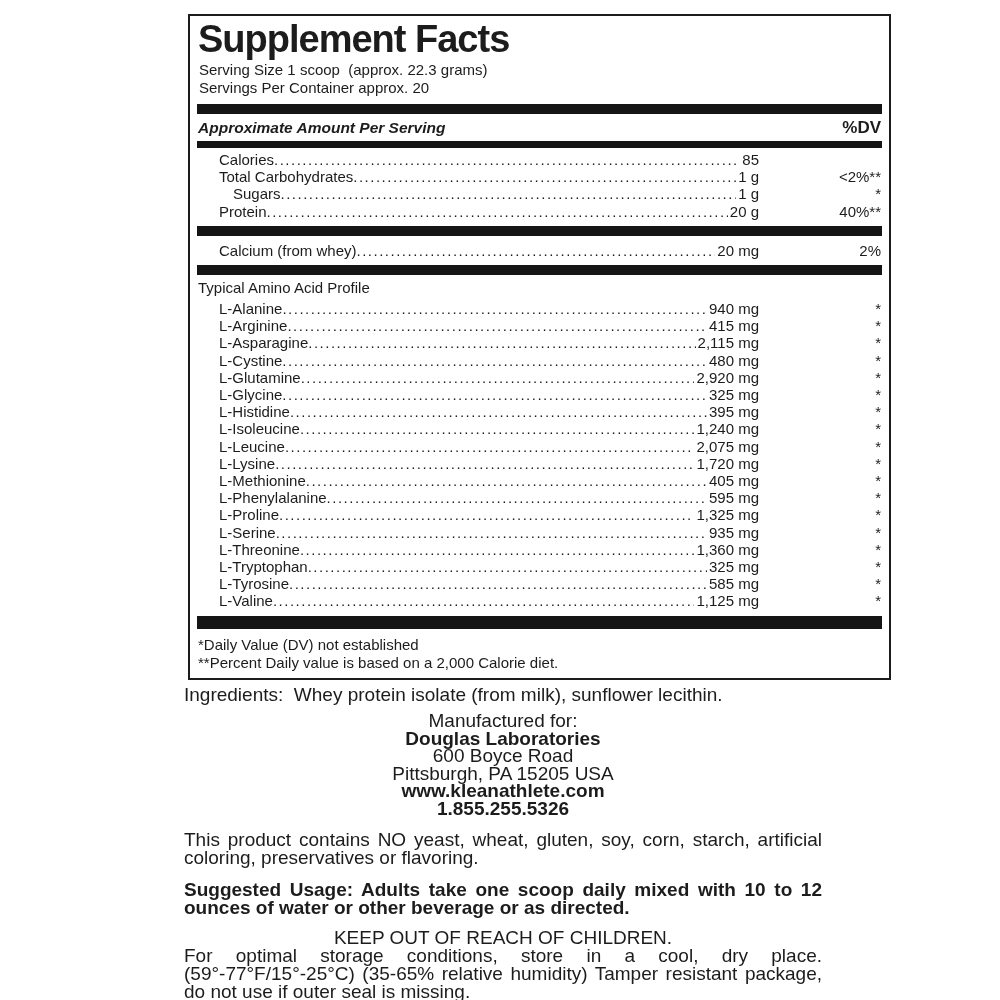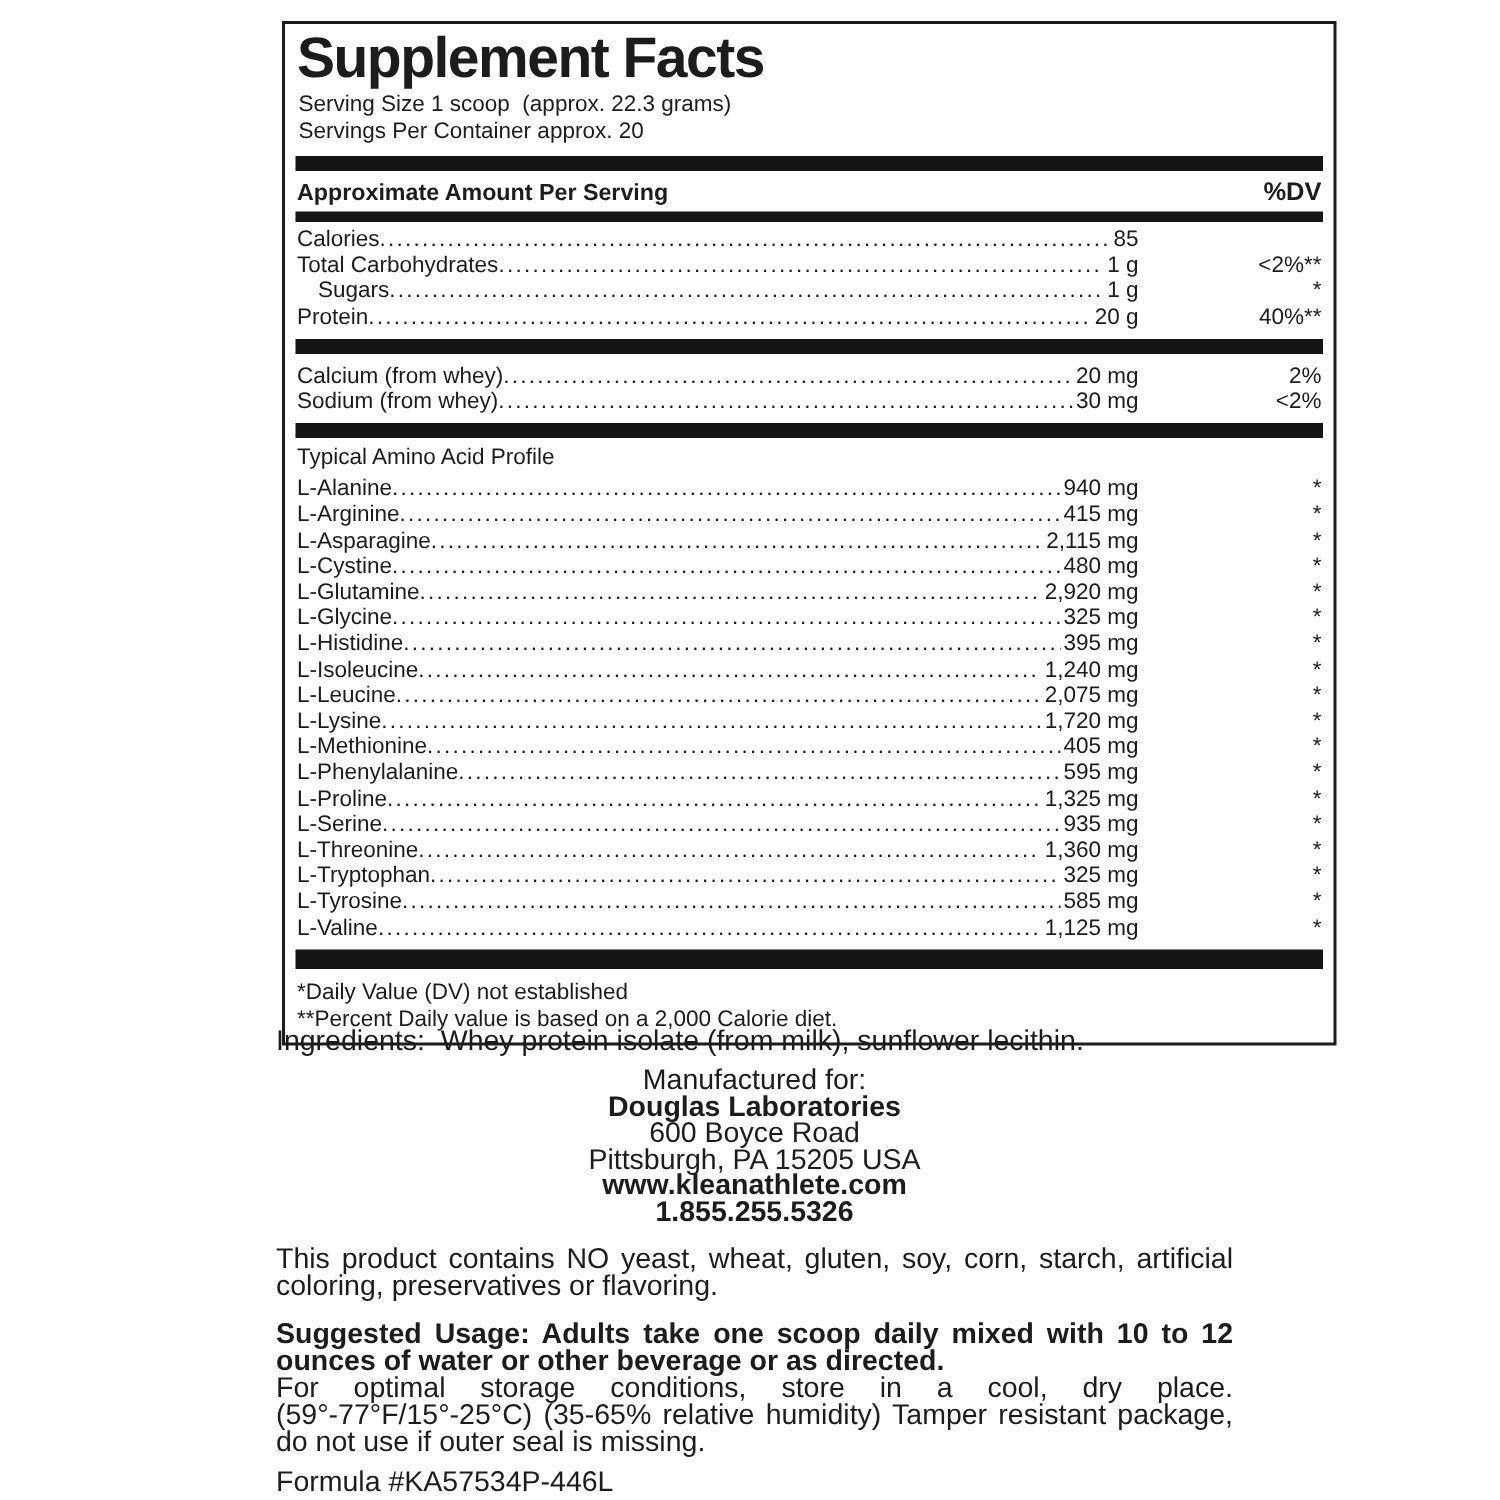--- a/index.html
+++ b/index.html
@@ -14,25 +14,25 @@
     border:2.5px solid #1c1c1c;background:#fff;padding:3px 7px 6px 7px;
   }
   .sf-title{font-size:38px;font-weight:bold;letter-spacing:-1px;line-height:41px;margin:0 0 1px 1px;}
   .serving-line{font-size:15px;line-height:18px;margin-left:2px;white-space:pre-wrap;}
   .bar{background:#151515;margin:0;}
   .bar.b1{height:10px;margin-top:7px;}
   .bar.b2{height:7px;}
   .bar.b3{height:10px;margin-top:4px;margin-bottom:3px;}
   .bar.b4{height:13px;margin-top:4px;margin-bottom:5px;}
   .hdr-row{display:flex;justify-content:space-between;align-items:baseline;padding:4px 1px 3px 1px;}
-  .hdr-left{font-size:15.5px;font-weight:bold;}
+  .hdr-left{font-size:15.5px;font-weight:bold;font-style:italic;}
   .hdr-right{font-size:17px;font-weight:bold;}
   .rows{padding:3px 0 2px 0;}
   .row{display:flex;align-items:baseline;font-size:15px;line-height:17.2px;padding:0 1px;}
-  .row .nm{white-space:nowrap;flex:0 0 auto;}
+  .row .nm{white-space:nowrap;flex:0 0 auto;margin-left:21px;}
   .row.indent .nm{padding-left:14px;}
   .row .dots{flex:1 1 aupx;overflow:hidden;white-space:nowrap;min-width:8px;}
   .row .dots::before{content:"....................................................................................................................................................";letter-spacing:1.5px;}
   .row .amt{white-space:nowrap;flex:0 0 auto;padding-left:2px;}
   .row .dv{flex:0 0 122px;text-align:right;white-space:nowrap;}
   .section-title{font-size:15px;line-height:18px;padding:1px 1px 0 1px;}
   .footnotes{font-size:15px;line-height:18px;padding:2px 1px 0 1px;}
   
   .below{position:absolute;left:184px;top:686px;width:638px;font-size:19px;line-height:18px;}
   .ingredients{white-space:pre-wrap;margin:0 0 6px 0;}
@@ -89,26 +89,20 @@
 
   <div class="bar b3"></div>
 
   <div class="rows">
     <div class="row">
         <span class="nm">Calcium (from whey)</span>
         <span class="dots"></span>
         <span class="amt">20 mg</span>
         <span class="dv">2%</span>
       </div>
-      <div class="row">
-        <span class="nm">Sodium (from whey)</span>
-        <span class="dots"></span>
-        <span class="amt">30 mg</span>
-        <span class="dv">&lt;2%</span>
-      </div>
   </div>
 
   <div class="bar b3"></div>
 
   <div class="section-title">Typical Amino Acid Profile</div>
 
   <div class="rows">
     <div class="row">
         <span class="nm">L-Alanine</span>
         <span class="dots"></span>
@@ -236,17 +230,18 @@
     <div>600 Boyce Road</div>
     <div>Pittsburgh, PA 15205 USA</div>
     <div class="bold">www.kleanathlete.com</div>
     <div class="bold">1.855.255.5326</div>
   </div>
 
   <p class="para">This product contains NO yeast, wheat, gluten, soy, corn, starch, artificial coloring, preservatives or flavoring.</p>
 
   <p class="para bold">Suggested Usage: Adults take one scoop daily mixed with 10 to 12 ounces of water or other beverage or as directed.</p>
 
+  <div class="keepout">KEEP OUT OF REACH OF CHILDREN.</div>
 
   <p class="storage">For optimal storage conditions, store in a cool, dry place. (59°-77°F/15°-25°C) (35-65% relative humidity) Tamper resistant package, do not use if outer seal is missing.</p>
 
   <div class="formula">Formula #KA57534P-446L</div>
 </div>
 
 </body></html>

